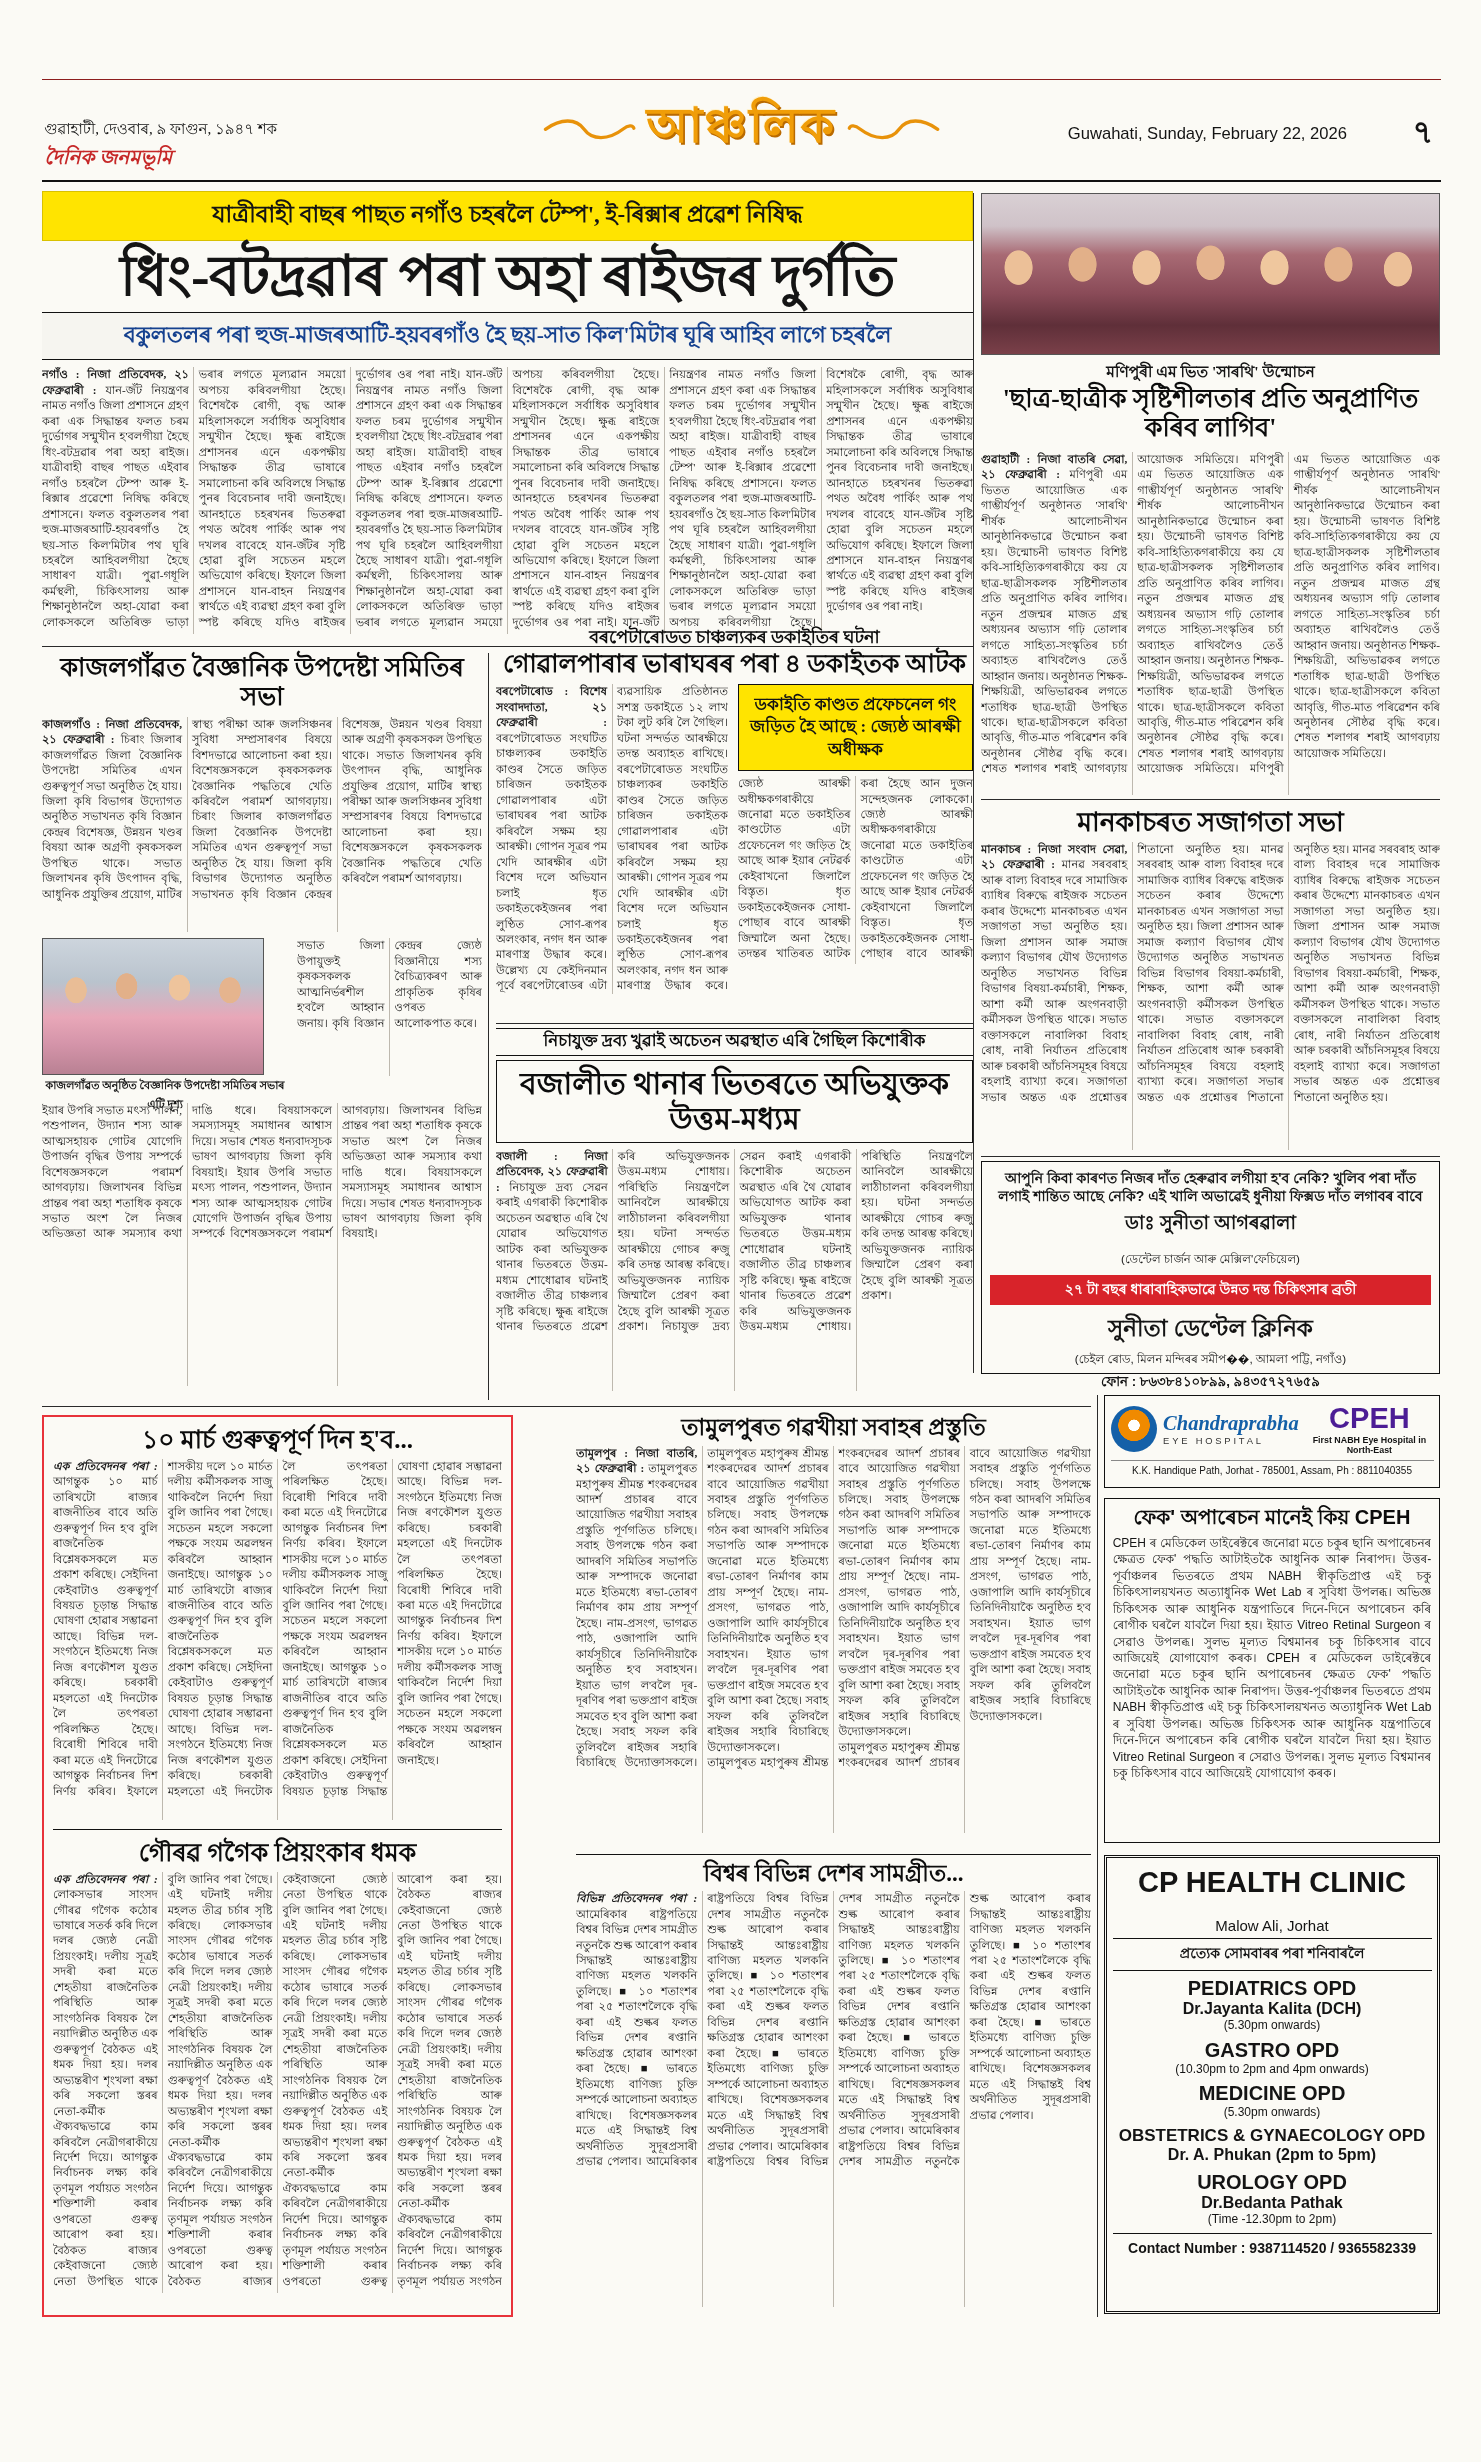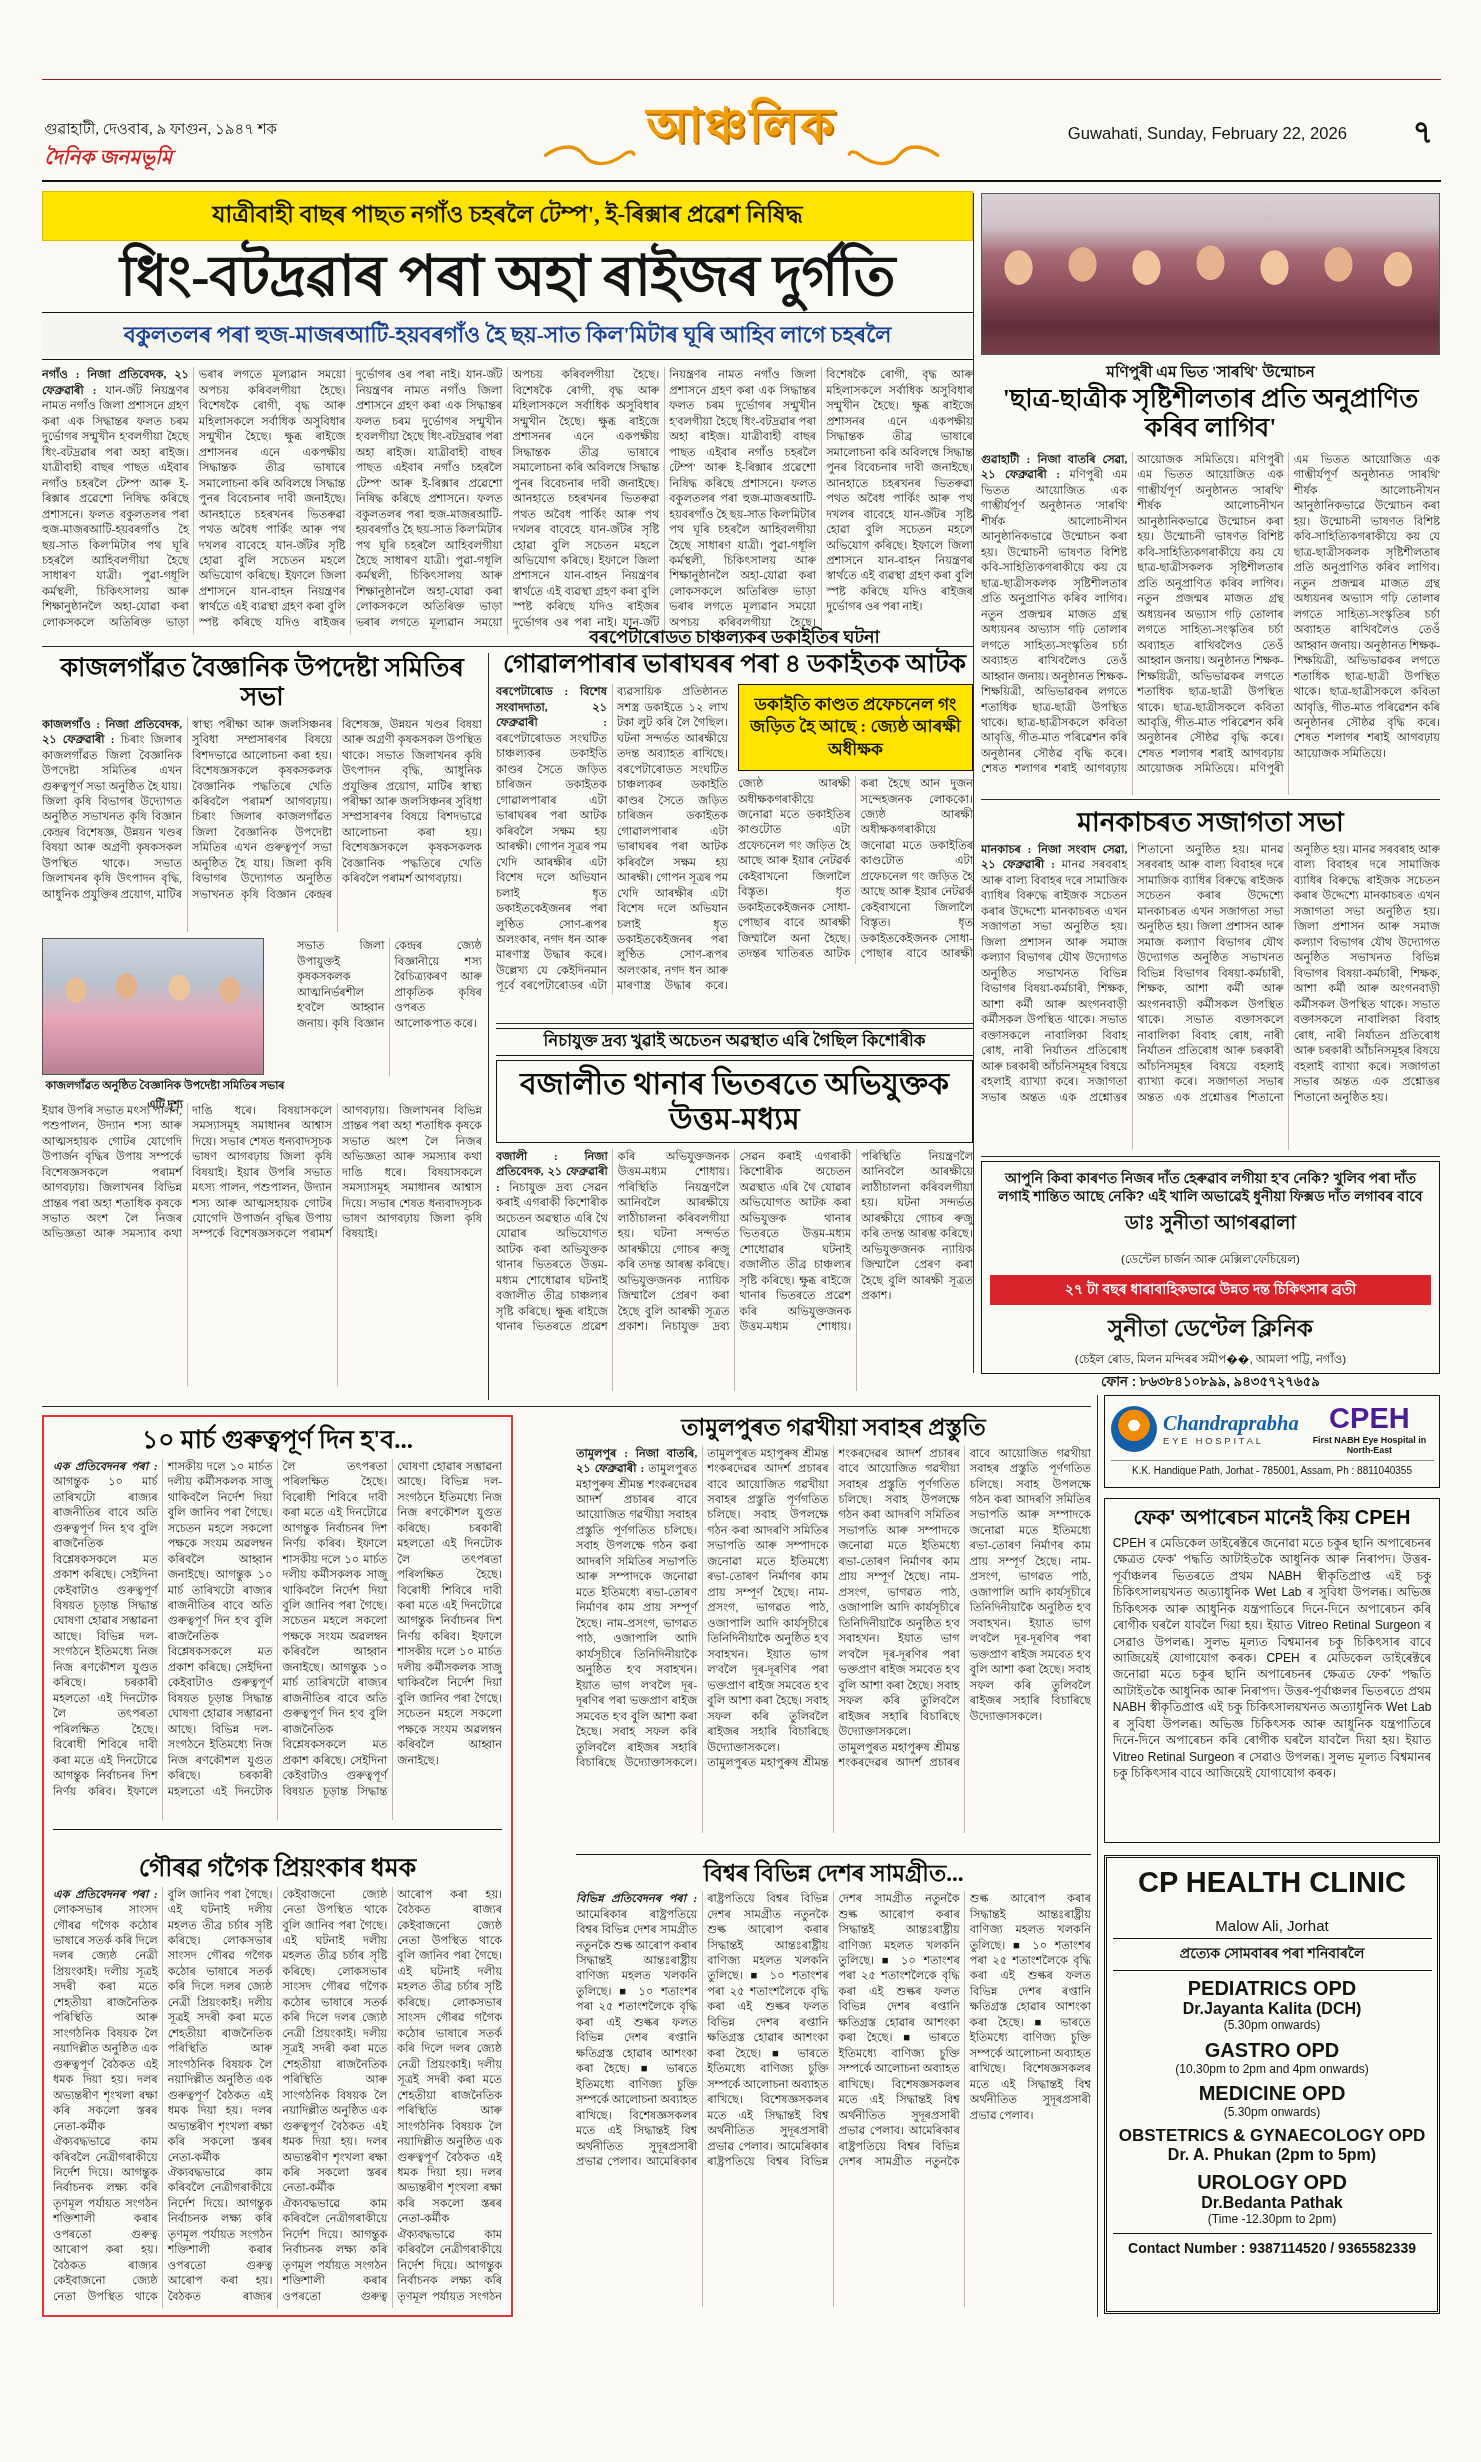--- a/index.html
+++ b/index.html
@@ -13,21 +13,21 @@
   .cols{column-gap:10px;column-rule:0.6px solid #bdb8ae;height:100%;overflow:hidden}
   .c2{column-count:2}.c3{column-count:3}.c4{column-count:4}.c6{column-count:6}
   .dl{font-weight:bold}
   .lead{font-style:italic;font-weight:bold}
   .hd{font-weight:bold;color:#0c0c0c;text-align:center;line-height:1.14}
 
   
   .header{left:42px;top:79px;width:1399px;height:103px;border-top:1.7px solid #8d1d1d;border-bottom:2.2px double #111}
   .date-as{position:absolute;left:2.2px;top:37px;font-size:15px}
   .masthead{position:absolute;left:2.2px;top:62px;font-size:20px;font-weight:bold;font-style:italic;color:#c62828}
-  .ornament{position:absolute;left:50%;top:8.9px;transform:translateX(-50%);display:flex;align-items:flex-end;gap:11px}
+  .ornament{position:absolute;left:50%;top:8.9px;transform:translateX(-50%);display:flex;align-items:center;gap:11px}
   .sec{font-size:48px;font-weight:800;color:#f09d08;font-family:"Liberation Sans",sans-serif;
        text-shadow:1.7px 1.7px 0 #b96a00, -0.6px -0.6px 0 #fff2cc;letter-spacing:2.2px}
   .date-en{position:absolute;right:94px;top:44px;font-size:16.6px;font-family:"Liberation Sans",sans-serif}
   .pageno{position:absolute;right:7.7px;top:26.6px;font-size:32px;font-weight:bold}
 
   
   .kicker{background:#ffe400;font-size:23px;font-weight:bold;text-align:center;padding:4.4px 0;border:0.6px solid #d9c100}
   .mainhead{font-size:56px;font-weight:800;text-align:center;line-height:1.05;margin-top:6.6px;letter-spacing:-0.6px}
   .subhead{color:#15418f;font-size:21.6px;font-weight:bold;text-align:center;padding:5px 0;margin-top:5.5px;
            border-top:1.1px solid #111;border-bottom:1.1px solid #111;background:#f6f5f0}
@@ -193,21 +193,21 @@
     <span>নিচাযুক্ত দ্ৰব্য সেৱন কৰাই এগৰাকী কিশোৰীক অচেতন অৱস্থাত এৰি থৈ যোৱাৰ অভিযোগত আটক কৰা অভিযুক্তক থানাৰ ভিতৰতে উত্তম-মধ্যম শোধোৱাৰ ঘটনাই বজালীত তীব্ৰ চাঞ্চল্যৰ সৃষ্টি কৰিছে। ক্ষুব্ধ ৰাইজে থানাৰ ভিতৰতে প্ৰৱেশ কৰি অভিযুক্তজনক উত্তম-মধ্যম শোধায়। পৰিস্থিতি নিয়ন্ত্ৰণলৈ আনিবলৈ আৰক্ষীয়ে লাঠীচালনা কৰিবলগীয়া হয়। ঘটনা সন্দৰ্ভত আৰক্ষীয়ে গোচৰ ৰুজু কৰি তদন্ত আৰম্ভ কৰিছে। অভিযুক্তজনক ন্যায়িক জিম্মালৈ প্ৰেৰণ কৰা হৈছে বুলি আৰক্ষী সূত্ৰত প্ৰকাশ। নিচাযুক্ত দ্ৰব্য সেৱন কৰাই এগৰাকী কিশোৰীক অচেতন অৱস্থাত এৰি থৈ যোৱাৰ অভিযোগত আটক কৰা অভিযুক্তক থানাৰ ভিতৰতে উত্তম-মধ্যম শোধোৱাৰ ঘটনাই বজালীত তীব্ৰ চাঞ্চল্যৰ সৃষ্টি কৰিছে। ক্ষুব্ধ ৰাইজে থানাৰ ভিতৰতে প্ৰৱেশ কৰি অভিযুক্তজনক উত্তম-মধ্যম শোধায়। পৰিস্থিতি নিয়ন্ত্ৰণলৈ আনিবলৈ আৰক্ষীয়ে লাঠীচালনা কৰিবলগীয়া হয়। ঘটনা সন্দৰ্ভত আৰক্ষীয়ে গোচৰ ৰুজু কৰি তদন্ত আৰম্ভ কৰিছে। অভিযুক্তজনক ন্যায়িক জিম্মালৈ প্ৰেৰণ কৰা হৈছে বুলি আৰক্ষী সূত্ৰত প্ৰকাশ।</span>
   </div>
 </section>
 
 <section class="abs redbox" style="left:42px;top:1415px;width:471px;height:902px">
   <h2 class="hd" style="font-size:25px">১০ মাৰ্চ গুৰুত্বপূৰ্ণ দিন হ'ব...</h2>
   <div class="body-txt cols c4" style="margin-top:4.4px;height:361px">
     <i class="lead">এক প্ৰতিবেদনৰ পৰা :</i>
     <span>আগন্তুক ১০ মাৰ্চ তাৰিখটো ৰাজ্যৰ ৰাজনীতিৰ বাবে অতি গুৰুত্বপূৰ্ণ দিন হ'ব বুলি ৰাজনৈতিক বিশ্লেষকসকলে মত প্ৰকাশ কৰিছে। সেইদিনা কেইবাটাও গুৰুত্বপূৰ্ণ বিষয়ত চূড়ান্ত সিদ্ধান্ত ঘোষণা হোৱাৰ সম্ভাৱনা আছে। বিভিন্ন দল-সংগঠনে ইতিমধ্যে নিজ নিজ ৰণকৌশল যুগুত কৰিছে। চৰকাৰী মহলতো এই দিনটোক লৈ তৎপৰতা পৰিলক্ষিত হৈছে। বিৰোধী শিবিৰে দাবী কৰা মতে এই দিনটোৱে আগন্তুক নিৰ্বাচনৰ দিশ নিৰ্ণয় কৰিব। ইফালে শাসকীয় দলে ১০ মাৰ্চত দলীয় কৰ্মীসকলক সাজু থাকিবলৈ নিৰ্দেশ দিয়া বুলি জানিব পৰা গৈছে। সচেতন মহলে সকলো পক্ষকে সংযম অৱলম্বন কৰিবলৈ আহ্বান জনাইছে। আগন্তুক ১০ মাৰ্চ তাৰিখটো ৰাজ্যৰ ৰাজনীতিৰ বাবে অতি গুৰুত্বপূৰ্ণ দিন হ'ব বুলি ৰাজনৈতিক বিশ্লেষকসকলে মত প্ৰকাশ কৰিছে। সেইদিনা কেইবাটাও গুৰুত্বপূৰ্ণ বিষয়ত চূড়ান্ত সিদ্ধান্ত ঘোষণা হোৱাৰ সম্ভাৱনা আছে। বিভিন্ন দল-সংগঠনে ইতিমধ্যে নিজ নিজ ৰণকৌশল যুগুত কৰিছে। চৰকাৰী মহলতো এই দিনটোক লৈ তৎপৰতা পৰিলক্ষিত হৈছে। বিৰোধী শিবিৰে দাবী কৰা মতে এই দিনটোৱে আগন্তুক নিৰ্বাচনৰ দিশ নিৰ্ণয় কৰিব। ইফালে শাসকীয় দলে ১০ মাৰ্চত দলীয় কৰ্মীসকলক সাজু থাকিবলৈ নিৰ্দেশ দিয়া বুলি জানিব পৰা গৈছে। সচেতন মহলে সকলো পক্ষকে সংযম অৱলম্বন কৰিবলৈ আহ্বান জনাইছে। আগন্তুক ১০ মাৰ্চ তাৰিখটো ৰাজ্যৰ ৰাজনীতিৰ বাবে অতি গুৰুত্বপূৰ্ণ দিন হ'ব বুলি ৰাজনৈতিক বিশ্লেষকসকলে মত প্ৰকাশ কৰিছে। সেইদিনা কেইবাটাও গুৰুত্বপূৰ্ণ বিষয়ত চূড়ান্ত সিদ্ধান্ত ঘোষণা হোৱাৰ সম্ভাৱনা আছে। বিভিন্ন দল-সংগঠনে ইতিমধ্যে নিজ নিজ ৰণকৌশল যুগুত কৰিছে। চৰকাৰী মহলতো এই দিনটোক লৈ তৎপৰতা পৰিলক্ষিত হৈছে। বিৰোধী শিবিৰে দাবী কৰা মতে এই দিনটোৱে আগন্তুক নিৰ্বাচনৰ দিশ নিৰ্ণয় কৰিব। ইফালে শাসকীয় দলে ১০ মাৰ্চত দলীয় কৰ্মীসকলক সাজু থাকিবলৈ নিৰ্দেশ দিয়া বুলি জানিব পৰা গৈছে। সচেতন মহলে সকলো পক্ষকে সংযম অৱলম্বন কৰিবলৈ আহ্বান জনাইছে।</span>
   </div>
-  <h2 class="hd" style="font-size:25px;margin-top:8.9px;border-top:1.1px solid #111;padding-top:24px">গৌৰৱ গগৈক প্ৰিয়ংকাৰ ধমক</h2>
+  <h2 class="hd" style="font-size:25px;margin-top:8.9px;border-top:1.1px solid #111;padding-top:9px">গৌৰৱ গগৈক প্ৰিয়ংকাৰ ধমক</h2>
   <div class="body-txt cols c4" style="margin-top:4.4px;height:421px">
     <i class="lead">এক প্ৰতিবেদনৰ পৰা :</i>
     <span>লোকসভাৰ সাংসদ গৌৰৱ গগৈক কঠোৰ ভাষাৰে সতৰ্ক কৰি দিলে দলৰ জ্যেষ্ঠ নেত্ৰী প্ৰিয়ংকাই। দলীয় সূত্ৰই সদৰী কৰা মতে শেহতীয়া ৰাজনৈতিক পৰিস্থিতি আৰু সাংগঠনিক বিষয়ক লৈ নয়াদিল্লীত অনুষ্ঠিত এক গুৰুত্বপূৰ্ণ বৈঠকত এই ধমক দিয়া হয়। দলৰ অভ্যন্তৰীণ শৃংখলা ৰক্ষা কৰি সকলো স্তৰৰ নেতা-কৰ্মীক ঐক্যবদ্ধভাৱে কাম কৰিবলৈ নেত্ৰীগৰাকীয়ে নিৰ্দেশ দিয়ে। আগন্তুক নিৰ্বাচনক লক্ষ্য কৰি তৃণমূল পৰ্যায়ত সংগঠন শক্তিশালী কৰাৰ ওপৰতো গুৰুত্ব আৰোপ কৰা হয়। বৈঠকত ৰাজ্যৰ কেইবাজনো জ্যেষ্ঠ নেতা উপস্থিত থাকে বুলি জানিব পৰা গৈছে। এই ঘটনাই দলীয় মহলত তীব্ৰ চৰ্চাৰ সৃষ্টি কৰিছে। লোকসভাৰ সাংসদ গৌৰৱ গগৈক কঠোৰ ভাষাৰে সতৰ্ক কৰি দিলে দলৰ জ্যেষ্ঠ নেত্ৰী প্ৰিয়ংকাই। দলীয় সূত্ৰই সদৰী কৰা মতে শেহতীয়া ৰাজনৈতিক পৰিস্থিতি আৰু সাংগঠনিক বিষয়ক লৈ নয়াদিল্লীত অনুষ্ঠিত এক গুৰুত্বপূৰ্ণ বৈঠকত এই ধমক দিয়া হয়। দলৰ অভ্যন্তৰীণ শৃংখলা ৰক্ষা কৰি সকলো স্তৰৰ নেতা-কৰ্মীক ঐক্যবদ্ধভাৱে কাম কৰিবলৈ নেত্ৰীগৰাকীয়ে নিৰ্দেশ দিয়ে। আগন্তুক নিৰ্বাচনক লক্ষ্য কৰি তৃণমূল পৰ্যায়ত সংগঠন শক্তিশালী কৰাৰ ওপৰতো গুৰুত্ব আৰোপ কৰা হয়। বৈঠকত ৰাজ্যৰ কেইবাজনো জ্যেষ্ঠ নেতা উপস্থিত থাকে বুলি জানিব পৰা গৈছে। এই ঘটনাই দলীয় মহলত তীব্ৰ চৰ্চাৰ সৃষ্টি কৰিছে। লোকসভাৰ সাংসদ গৌৰৱ গগৈক কঠোৰ ভাষাৰে সতৰ্ক কৰি দিলে দলৰ জ্যেষ্ঠ নেত্ৰী প্ৰিয়ংকাই। দলীয় সূত্ৰই সদৰী কৰা মতে শেহতীয়া ৰাজনৈতিক পৰিস্থিতি আৰু সাংগঠনিক বিষয়ক লৈ নয়াদিল্লীত অনুষ্ঠিত এক গুৰুত্বপূৰ্ণ বৈঠকত এই ধমক দিয়া হয়। দলৰ অভ্যন্তৰীণ শৃংখলা ৰক্ষা কৰি সকলো স্তৰৰ নেতা-কৰ্মীক ঐক্যবদ্ধভাৱে কাম কৰিবলৈ নেত্ৰীগৰাকীয়ে নিৰ্দেশ দিয়ে। আগন্তুক নিৰ্বাচনক লক্ষ্য কৰি তৃণমূল পৰ্যায়ত সংগঠন শক্তিশালী কৰাৰ ওপৰতো গুৰুত্ব আৰোপ কৰা হয়। বৈঠকত ৰাজ্যৰ কেইবাজনো জ্যেষ্ঠ নেতা উপস্থিত থাকে বুলি জানিব পৰা গৈছে। এই ঘটনাই দলীয় মহলত তীব্ৰ চৰ্চাৰ সৃষ্টি কৰিছে। লোকসভাৰ সাংসদ গৌৰৱ গগৈক কঠোৰ ভাষাৰে সতৰ্ক কৰি দিলে দলৰ জ্যেষ্ঠ নেত্ৰী প্ৰিয়ংকাই। দলীয় সূত্ৰই সদৰী কৰা মতে শেহতীয়া ৰাজনৈতিক পৰিস্থিতি আৰু সাংগঠনিক বিষয়ক লৈ নয়াদিল্লীত অনুষ্ঠিত এক গুৰুত্বপূৰ্ণ বৈঠকত এই ধমক দিয়া হয়। দলৰ অভ্যন্তৰীণ শৃংখলা ৰক্ষা কৰি সকলো স্তৰৰ নেতা-কৰ্মীক ঐক্যবদ্ধভাৱে কাম কৰিবলৈ নেত্ৰীগৰাকীয়ে নিৰ্দেশ দিয়ে। আগন্তুক নিৰ্বাচনক লক্ষ্য কৰি তৃণমূল পৰ্যায়ত সংগঠন শক্তিশালী কৰাৰ ওপৰতো গুৰুত্ব আৰোপ কৰা হয়। বৈঠকত ৰাজ্যৰ কেইবাজনো জ্যেষ্ঠ নেতা উপস্থিত থাকে বুলি জানিব পৰা গৈছে। এই ঘটনাই দলীয় মহলত তীব্ৰ চৰ্চাৰ সৃষ্টি কৰিছে।</span>
   </div>
 </section>
 
 <section class="abs" style="left:576px;top:1415px;width:515px;height:427px">
   <h2 class="hd" style="font-size:23px">তামুলপুৰত গৱখীয়া সবাহৰ প্ৰস্তুতি</h2>
   <div class="body-txt cols c4" style="margin-top:4.4px;height:387px">
     <b class="dl">তামুলপুৰ : নিজা বাতৰি, ২১ ফেব্ৰুৱাৰী :</b>

